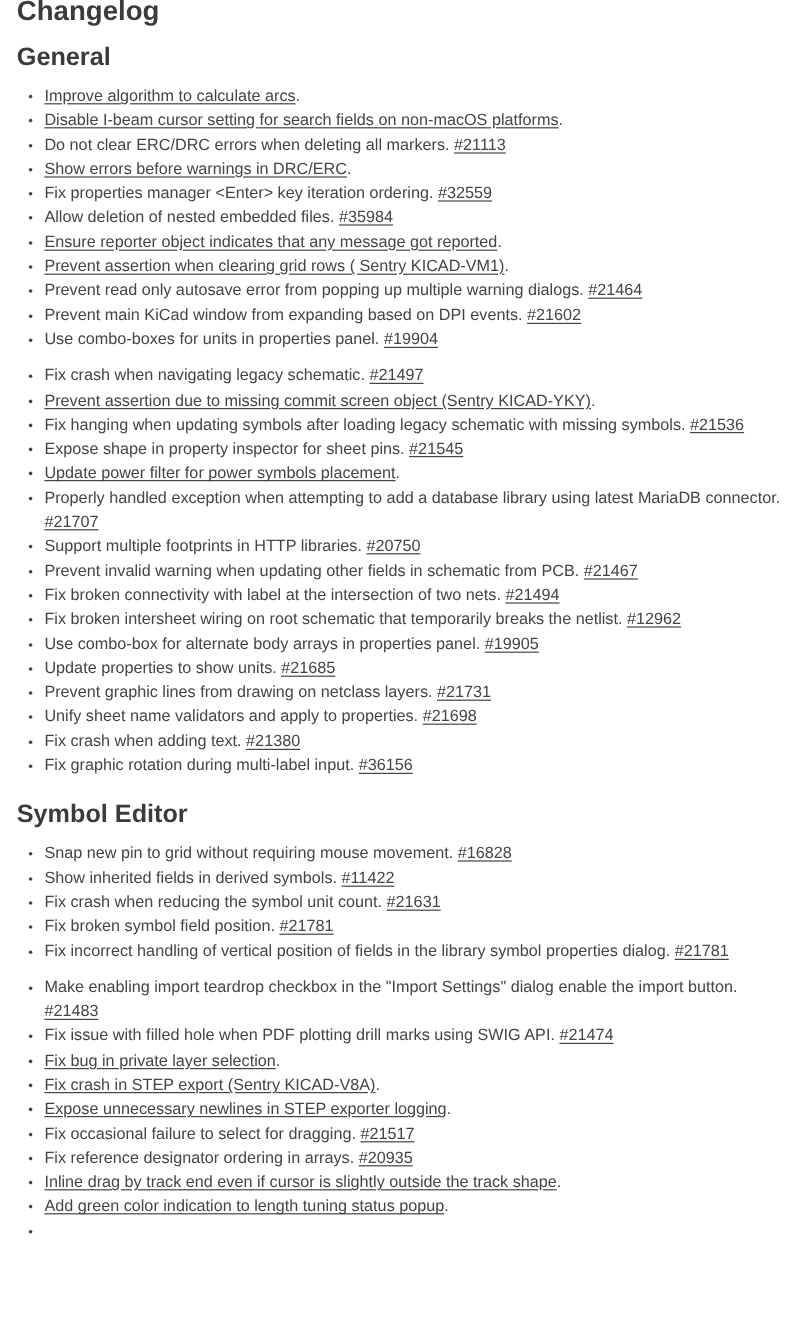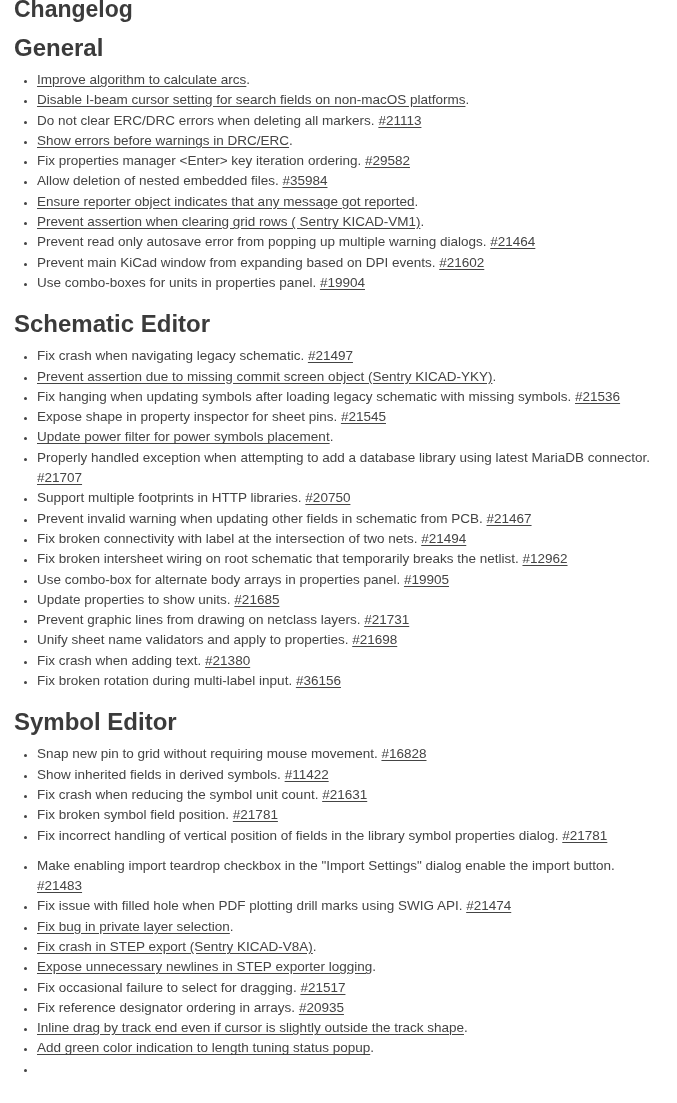--- a/index.html
+++ b/index.html
@@ -16,21 +16,21 @@
   }
   h1.page-title {
     font-size: 23px;
     line-height: 27px;
     font-weight: 700;
     color: #3b3b3b;
     margin: -4px 0 13px 0;
     letter-spacing: 0;
   }
   h2.section-title {
-    font-size: 24px;
+    font-size: 21px;
     line-height: 24px;
     font-weight: 700;
     color: #3b3b3b;
     margin: 19px 0 0 0;
   }
   #sections section:first-child h2.section-title { margin-top: 13px; }
   ul.items {
     margin: 10px 0 0 0;
     padding: 0 0 0 23px;
     list-style: disc;
@@ -58,38 +58,37 @@
     <h2 class="section-title">General</h2>
     <ul class="items">
   <li class="item"><a class="link" href="#">Improve algorithm to calculate arcs</a><span class="plain">.</span></li>
 
   <li class="item"><a class="link" href="#">Disable I-beam cursor setting for search fields on non-macOS platforms</a><span class="plain">.</span></li>
 
   <li class="item"><span class="plain">Do not clear ERC/DRC errors when deleting all markers. </span><a class="link" href="#">#21113</a></li>
 
   <li class="item"><a class="link" href="#">Show errors before warnings in DRC/ERC</a><span class="plain">.</span></li>
 
-  <li class="item"><span class="plain">Fix properties manager &lt;Enter&gt; key iteration ordering. </span><a class="link" href="#">#29582</a></li>
+  <li class="item"><span class="plain">Fix properties manager &lt;Enter&gt; key iteration ordering. </span><a class="link" href="#">#32559</a></li>
 
   <li class="item"><span class="plain">Allow deletion of nested embedded files. </span><a class="link" href="#">#35984</a></li>
 
   <li class="item"><a class="link" href="#">Ensure reporter object indicates that any message got reported</a><span class="plain">.</span></li>
 
   <li class="item"><a class="link" href="#">Prevent assertion when clearing grid rows ( Sentry KICAD-VM1)</a><span class="plain">.</span></li>
 
   <li class="item"><span class="plain">Prevent read only autosave error from popping up multiple warning dialogs. </span><a class="link" href="#">#21464</a></li>
 
   <li class="item"><span class="plain">Prevent main KiCad window from expanding based on DPI events. </span><a class="link" href="#">#21602</a></li>
 
   <li class="item"><span class="plain">Use combo-boxes for units in properties panel. </span><a class="link" href="#">#19904</a></li>
 </ul>
   </section>
 
   <section class="section">
-    <h2 class="section-title">Schematic Editor</h2>
     <ul class="items">
   <li class="item"><span class="plain">Fix crash when navigating legacy schematic. </span><a class="link" href="#">#21497</a></li>
 
   <li class="item"><a class="link" href="#">Prevent assertion due to missing commit screen object (Sentry KICAD-YKY)</a><span class="plain">.</span></li>
 
   <li class="item"><span class="plain">Fix hanging when updating symbols after loading legacy schematic with missing symbols. </span><a class="link" href="#">#21536</a></li>
 
   <li class="item"><span class="plain">Expose shape in property inspector for sheet pins. </span><a class="link" href="#">#21545</a></li>
 
   <li class="item"><a class="link" href="#">Update power filter for power symbols placement</a><span class="plain">.</span></li>
@@ -107,21 +106,21 @@
   <li class="item"><span class="plain">Use combo-box for alternate body arrays in properties panel. </span><a class="link" href="#">#19905</a></li>
 
   <li class="item"><span class="plain">Update properties to show units. </span><a class="link" href="#">#21685</a></li>
 
   <li class="item"><span class="plain">Prevent graphic lines from drawing on netclass layers. </span><a class="link" href="#">#21731</a></li>
 
   <li class="item"><span class="plain">Unify sheet name validators and apply to properties. </span><a class="link" href="#">#21698</a></li>
 
   <li class="item"><span class="plain">Fix crash when adding text. </span><a class="link" href="#">#21380</a></li>
 
-  <li class="item"><span class="plain">Fix broken rotation during multi-label input. </span><a class="link" href="#">#36156</a></li>
+  <li class="item"><span class="plain">Fix graphic rotation during multi-label input. </span><a class="link" href="#">#36156</a></li>
 </ul>
   </section>
 
   <section class="section">
     <h2 class="section-title">Symbol Editor</h2>
     <ul class="items">
   <li class="item"><span class="plain">Snap new pin to grid without requiring mouse movement. </span><a class="link" href="#">#16828</a></li>
 
   <li class="item"><span class="plain">Show inherited fields in derived symbols. </span><a class="link" href="#">#11422</a></li>
 

